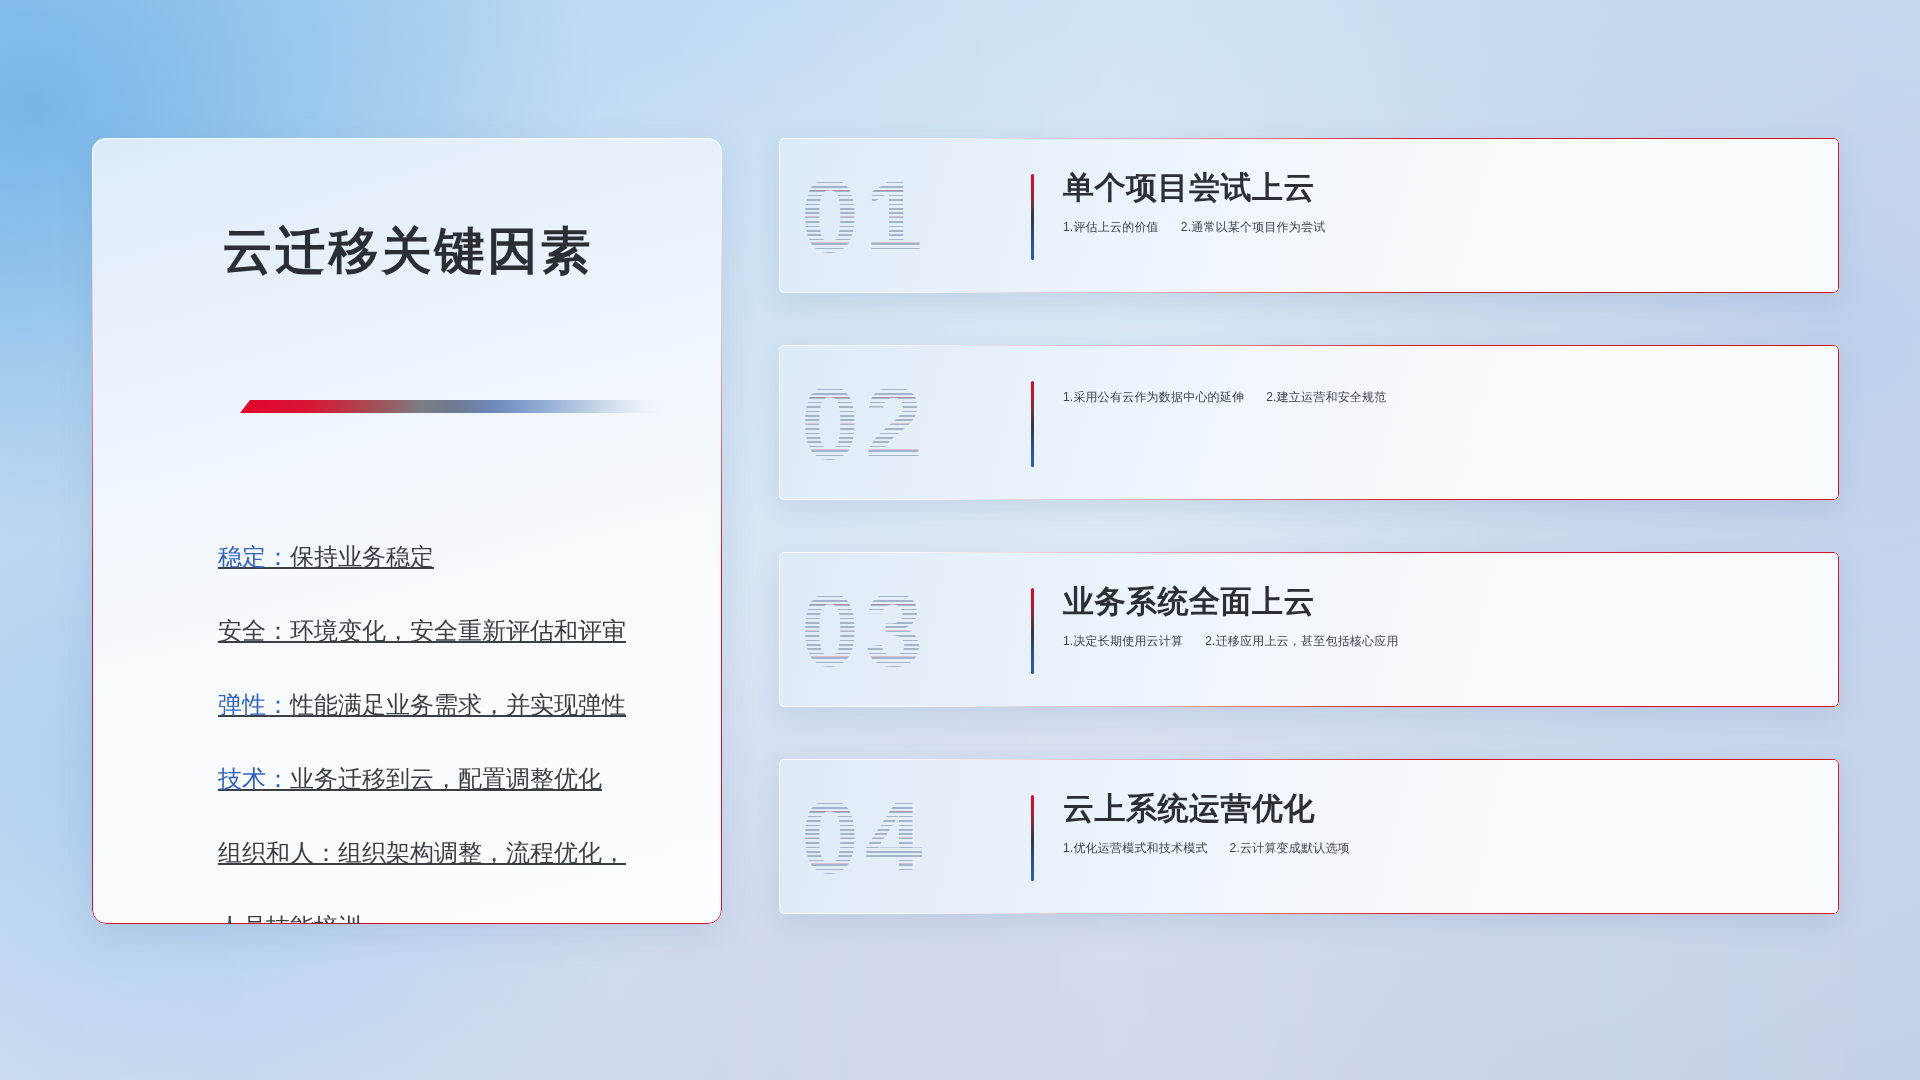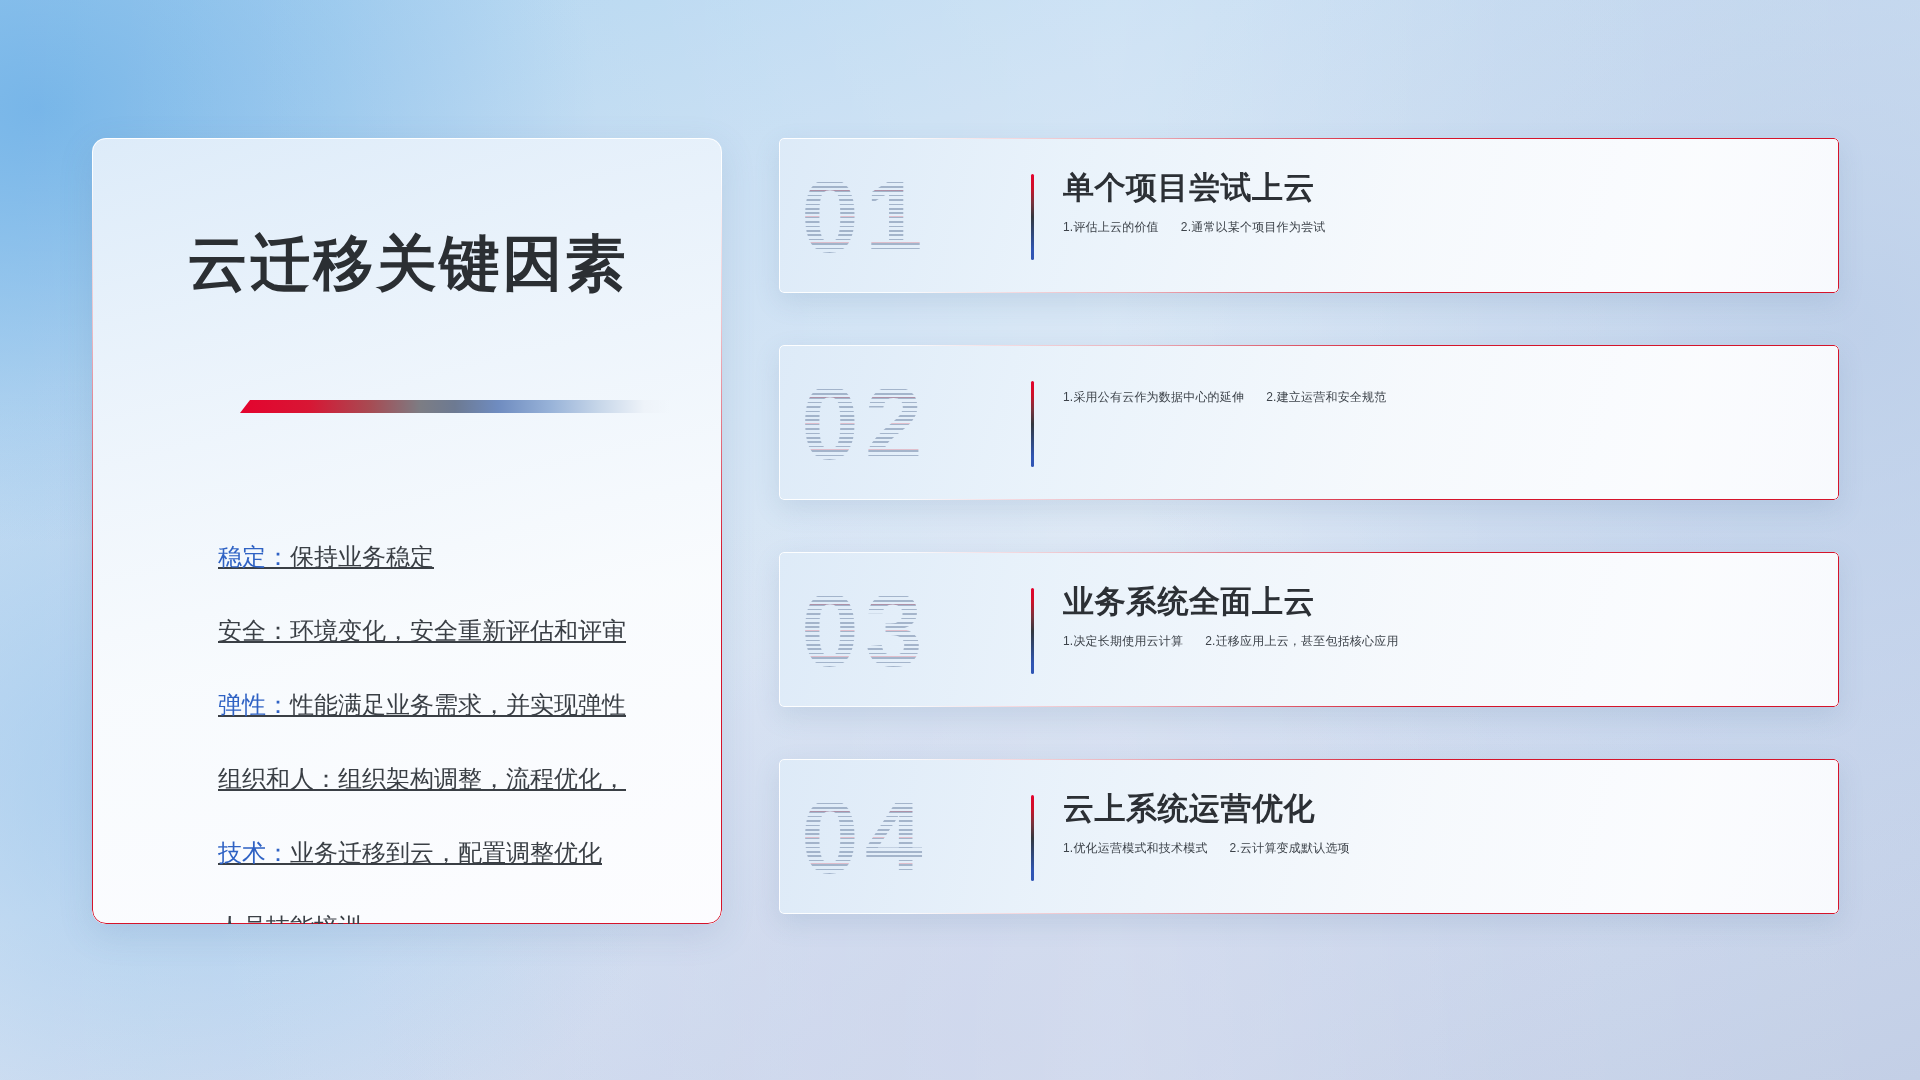--- a/index.html
+++ b/index.html
@@ -76,21 +76,21 @@
             mask-image: linear-gradient(to bottom, rgba(0,0,0,1) 0%, rgba(0,0,0,0.5) 26%, rgba(0,0,0,0) 52%);
     pointer-events: none;
   }
 
   #panel-title {
     position: absolute;
     left: 56px;
     top: 46px;
     width: 520px;
     text-align: center;
-    font-size: 60px;
+    font-size: 50px;
     font-weight: bold;
     letter-spacing: 3px;
     color: #2b2f33;
   }
 
   
   #title-rule {
     position: absolute;
     left: 148px;
     top: 262px;
@@ -275,24 +275,24 @@
       <div class="factor-line">
         <span class="factor-label accent">稳定：</span><span class="factor-text">保持业务稳定</span>
       </div>
       <div class="factor-line">
         <span class="factor-label plain">安全：</span><span class="factor-text">环境变化，安全重新评估和评审</span>
       </div>
       <div class="factor-line">
         <span class="factor-label accent">弹性：</span><span class="factor-text">性能满足业务需求，并实现弹性</span>
       </div>
       <div class="factor-line">
+        <span class="factor-label accent">技术：</span><span class="factor-text">业务迁移到云，配置调整优化</span>
+      </div>
+      <div class="factor-line">
         <span class="factor-label plain">组织和人：</span><span class="factor-text">组织架构调整，流程优化，</span>
-      </div>
-      <div class="factor-line">
-        <span class="factor-label accent">技术：</span><span class="factor-text">业务迁移到云，配置调整优化</span>
       </div>
       <div class="factor-line">
         <span class="factor-text">人员技能培训</span>
       </div>
     </div>
   </section>
 
   <section id="cards">
 
     <article class="card">

